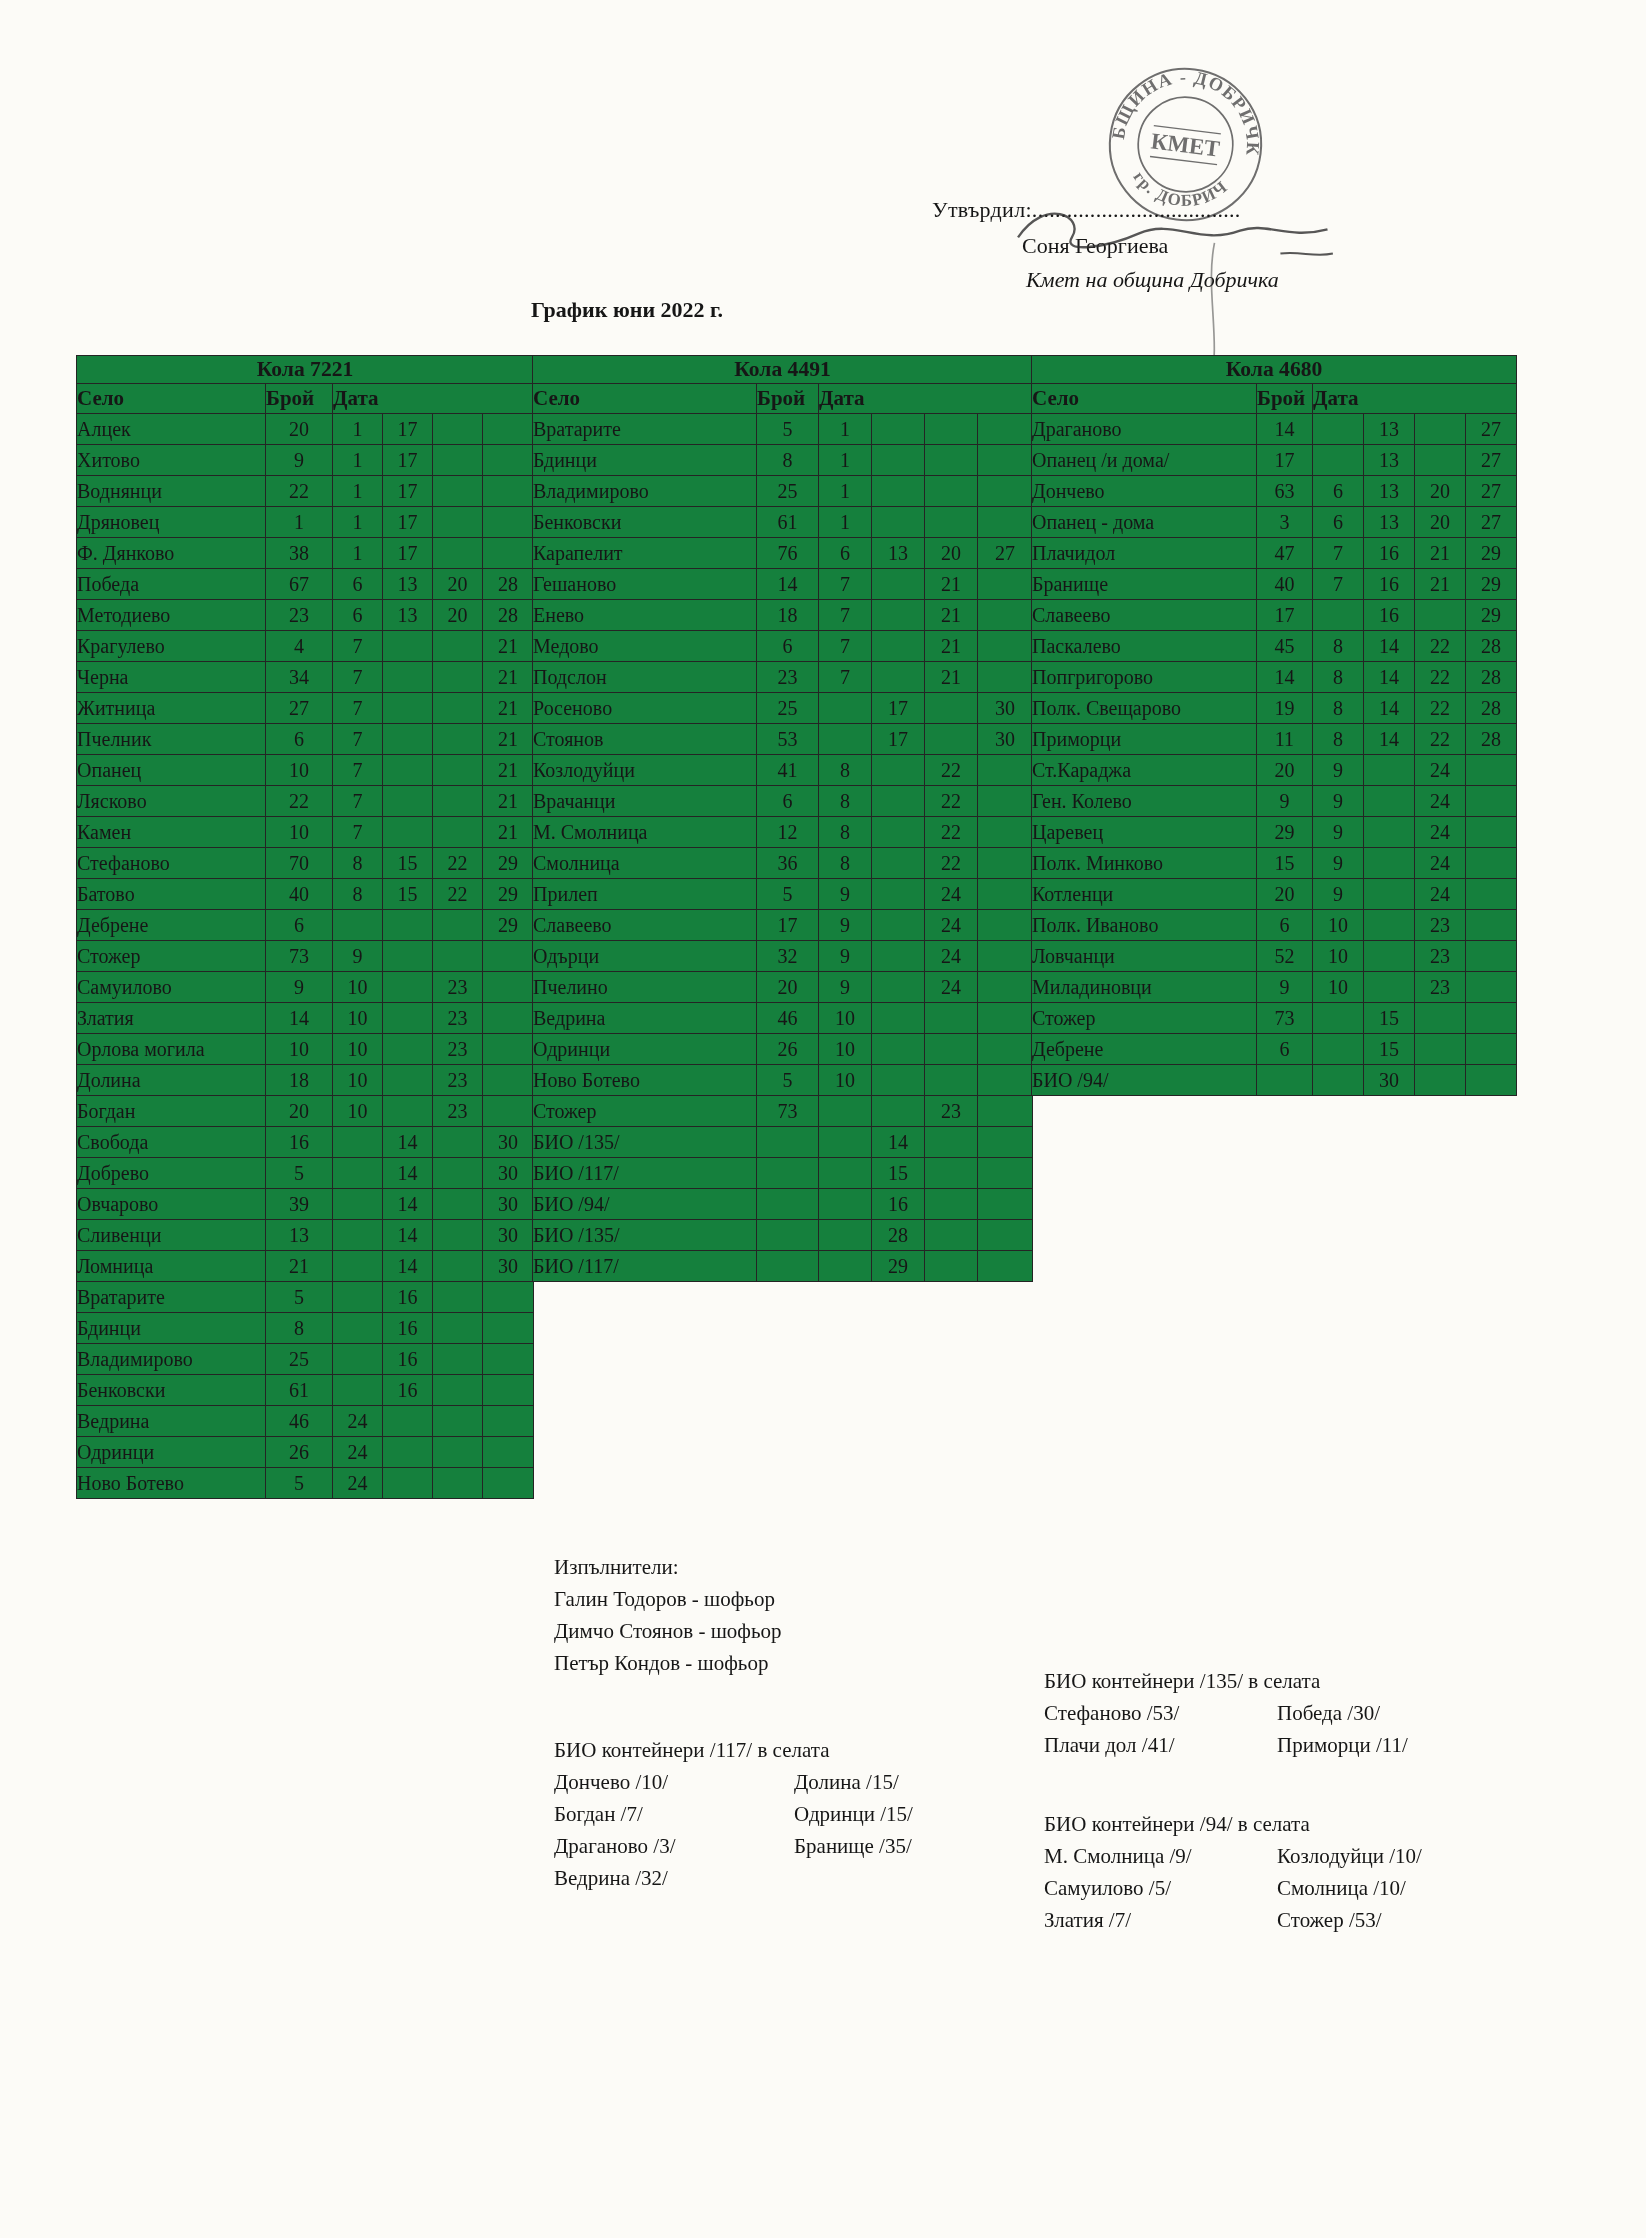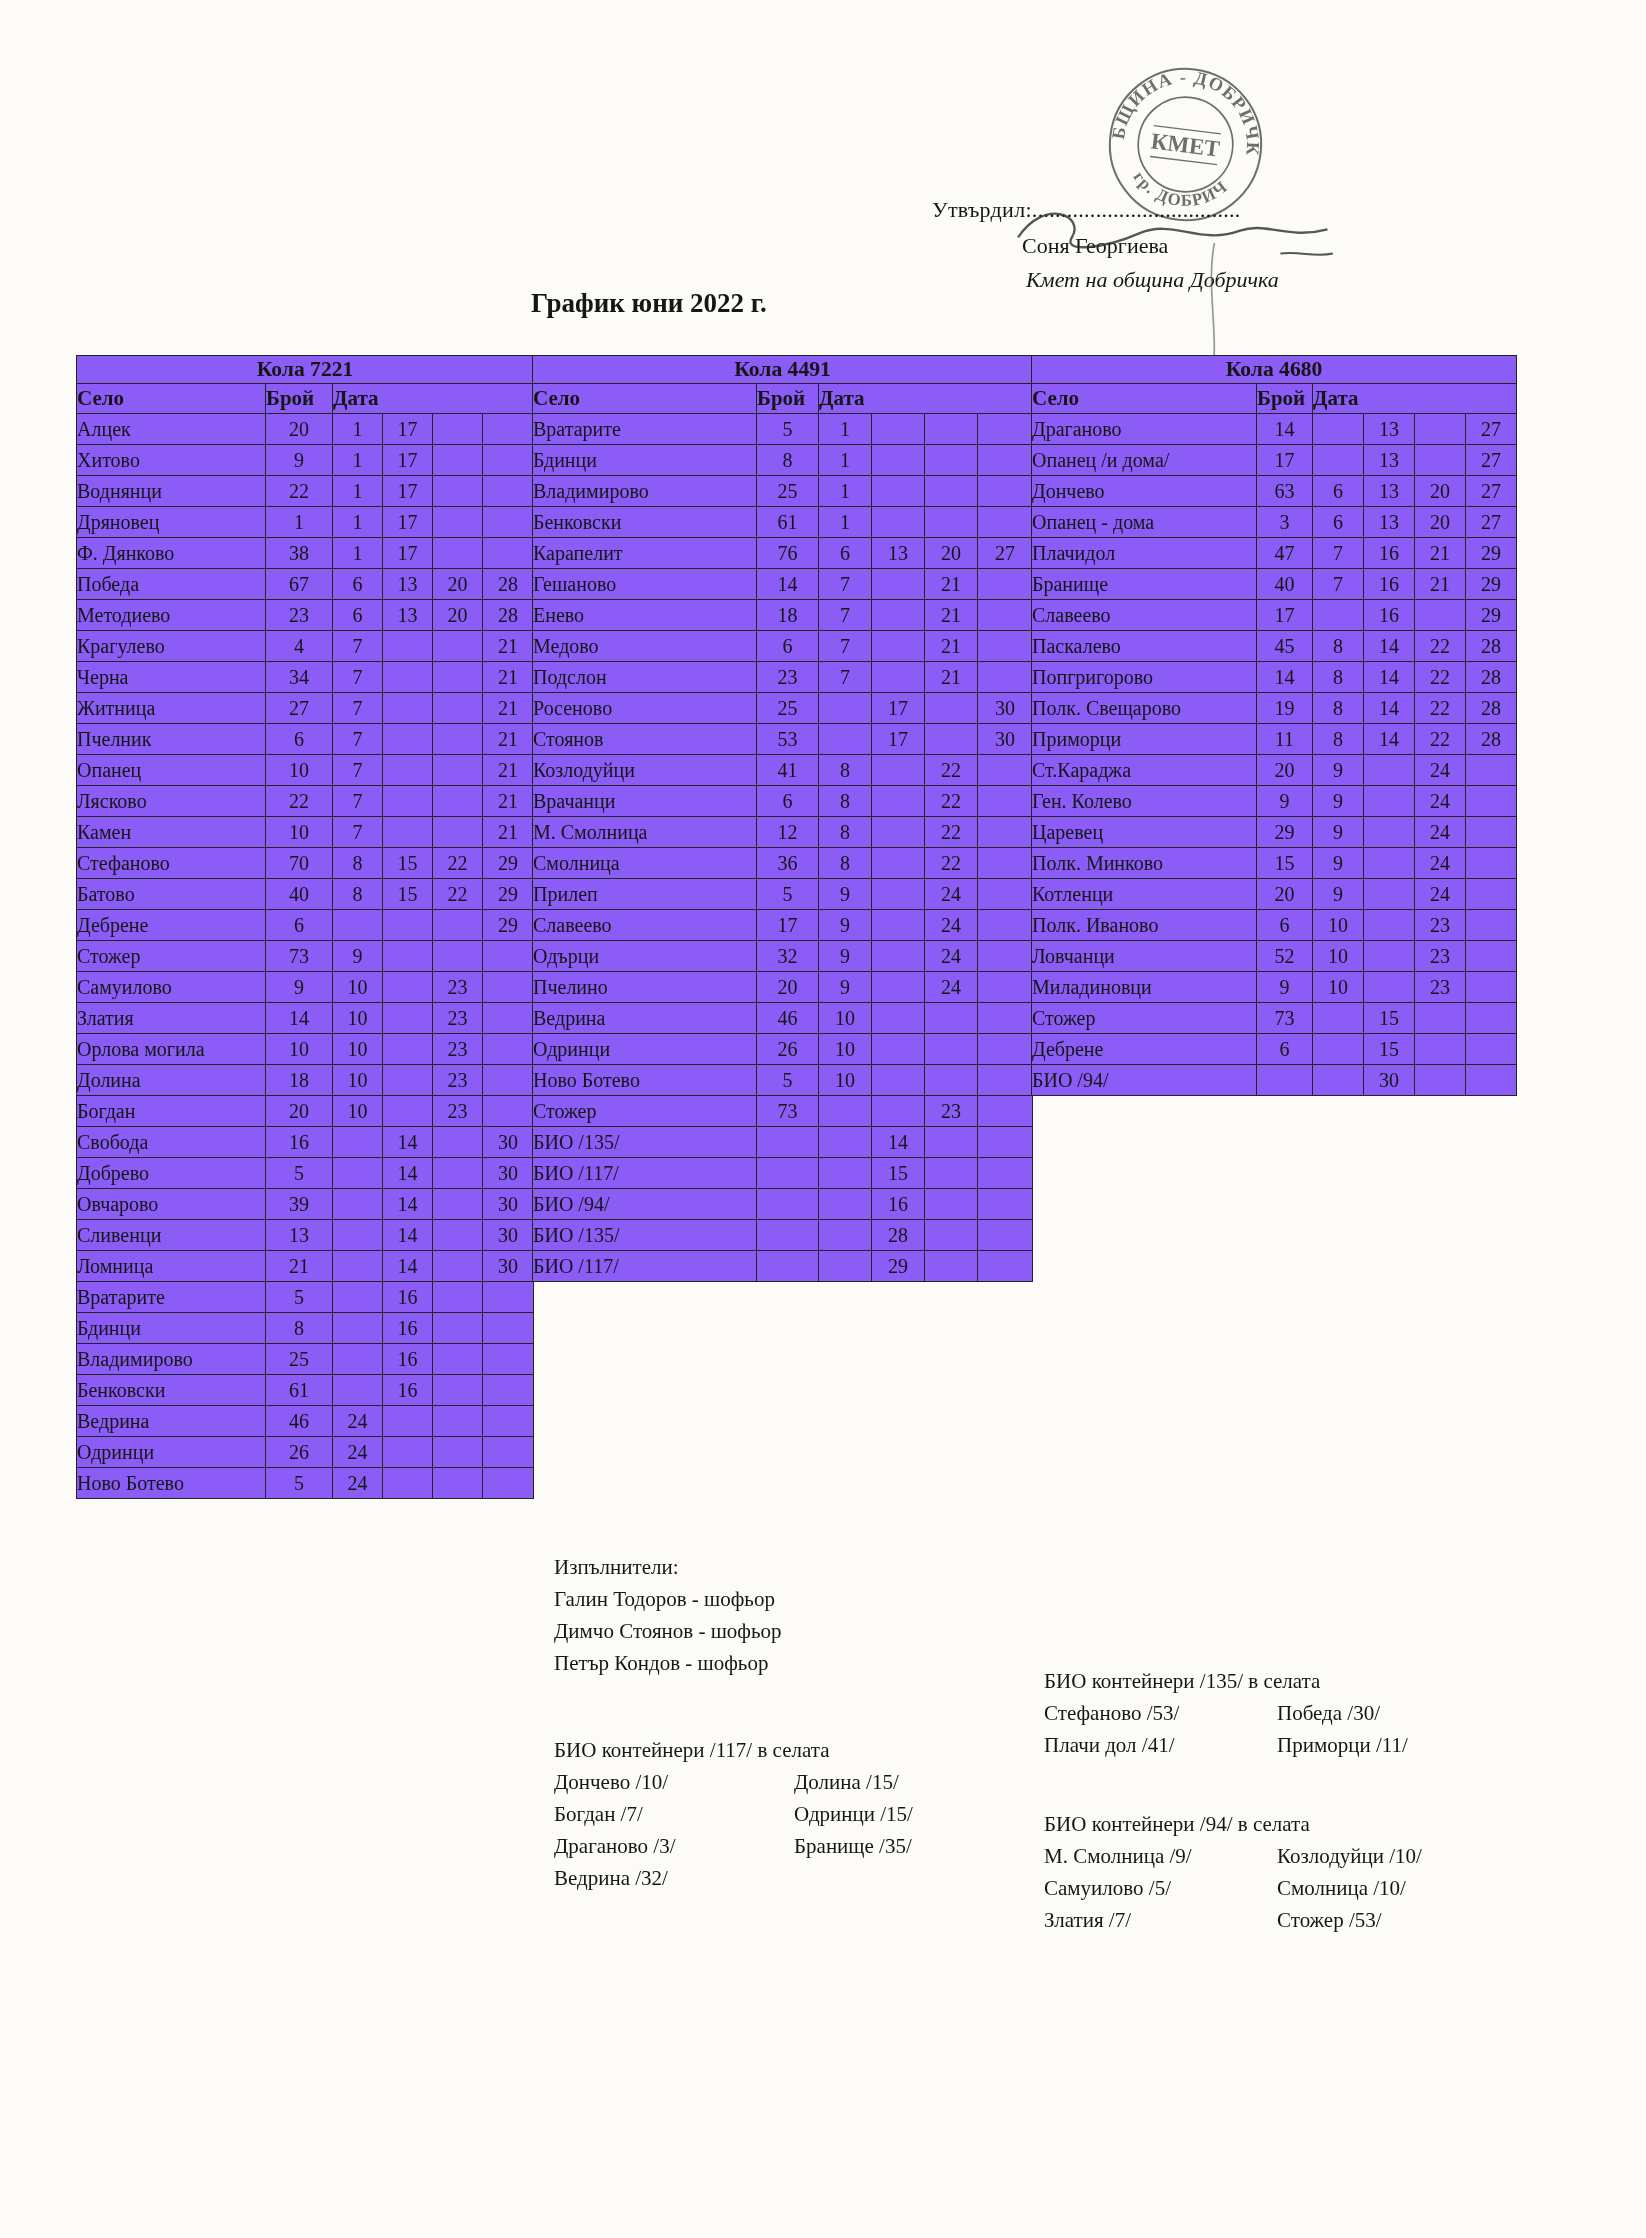--- a/index.html
+++ b/index.html
@@ -1,30 +1,30 @@
 <!DOCTYPE html>
 <html style="font-size:10.8px"><head>
 <meta charset="utf-8">
 <style>
   *{box-sizing:border-box}
   body{margin:0;background:#9a9a9a}
   .page{position:relative;width:1646px;height:2239px;margin:0 auto;background:#fcfbf7;
         font-family:"Liberation Serif","DejaVu Serif",serif;color:#161616;overflow:hidden}
   .abs{position:absolute}
-  .sched{position:absolute;border-collapse:collapse;table-layout:fixed;background:#8b5cf6}
+  .sched{position:absolute;border-collapse:collapse;table-layout:fixed;background:#15803d}
   .sched th,.sched td{border:1.3px solid #242424;padding:0;white-space:nowrap;overflow:hidden}
   .t-title th{font-size:21.6px;font-weight:bold;height:28px;text-align:center}
   .colhead th{font-size:21px;font-weight:bold;height:30px;text-align:left}
   .sched td{height:31px;font-size:20px;line-height:1}
   .vcell{text-align:left;padding:0 2.7px 0 5.4px}
   .num{text-align:center}
   .approval{left:932px;top:197px;font-size:22px;letter-spacing:0.3px}
   .approver-name{left:1022px;top:233px;font-size:22px}
   .approver-title{left:1026px;top:267px;font-size:22px;font-style:italic}
-  .doc-title{left:531px;top:288px;font-size:27px;font-weight:bold}
+  .doc-title{left:531px;top:297px;font-size:22px;font-weight:bold}
   .block{position:absolute;font-size:21px;line-height:1.52}
   .pair-row{display:grid;grid-template-columns:var(--c1,237px) auto}
   .stamp{opacity:.8;transform:rotate(7deg)}
   .sig{opacity:.8}
 </style>
 </head>
 <body>
 
 <div class="page">
 

